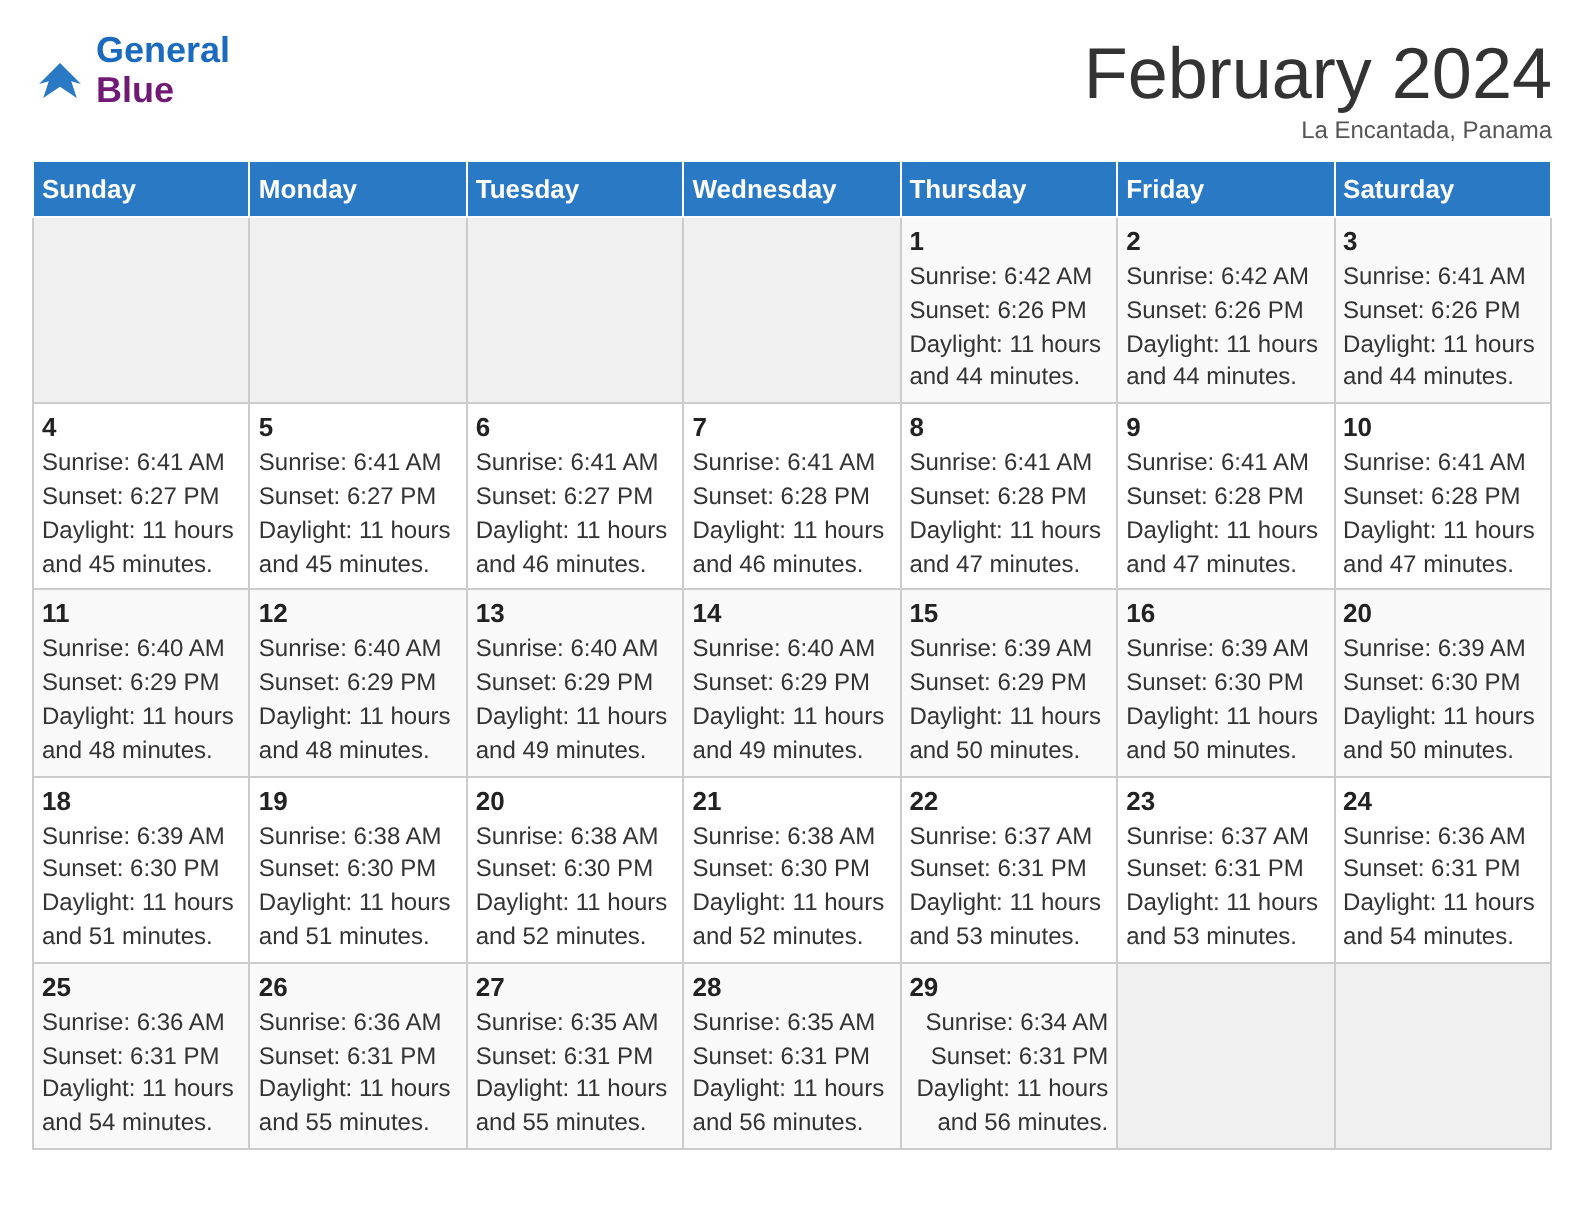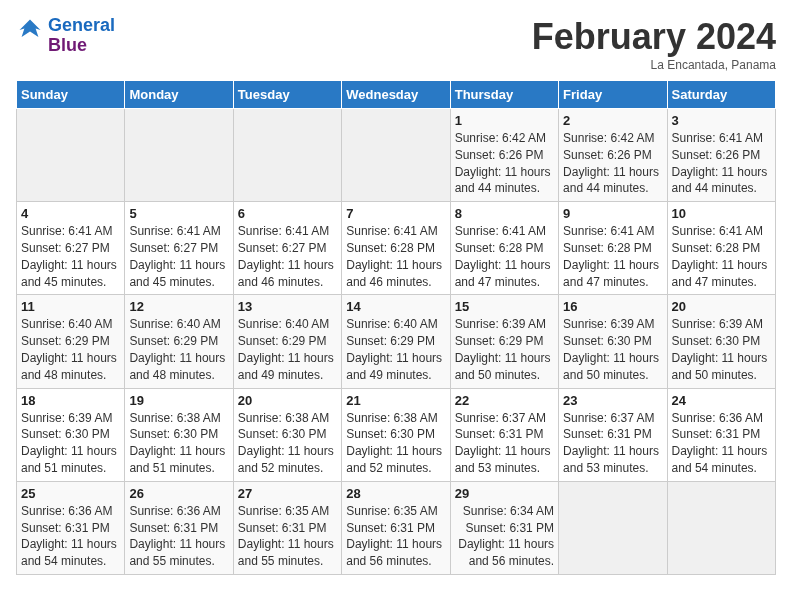--- a/index.html
+++ b/index.html
@@ -11,42 +11,42 @@
       padding: 16px;
     }
     .header-section {
       display: flex;
       justify-content: space-between;
       align-items: flex-start;
       margin-bottom: 8px;
     }
     .logo {
       display: flex;
-      align-items: flex-start;
+      align-items: flex-end;
       gap: 4px;
     }
     .logo-text {
       font-size: 18px;
       font-weight: bold;
       color: #333;
       line-height: 1.1;
     }
     .logo-text span {
       color: #1a6abf;
     }
     .logo-bird {
       width: 28px;
       height: 28px;
     }
     .title-section {
       text-align: right;
     }
     .calendar-title {
       font-size: 36px;
-      font-weight: bold;
+      font-weight: normal;
       color: #333;
     }
     .calendar-subtitle {
       font-size: 12px;
       color: #555;
     }
     table {
       width: 100%;
       border-collapse: collapse;
       font-size: 11px;

